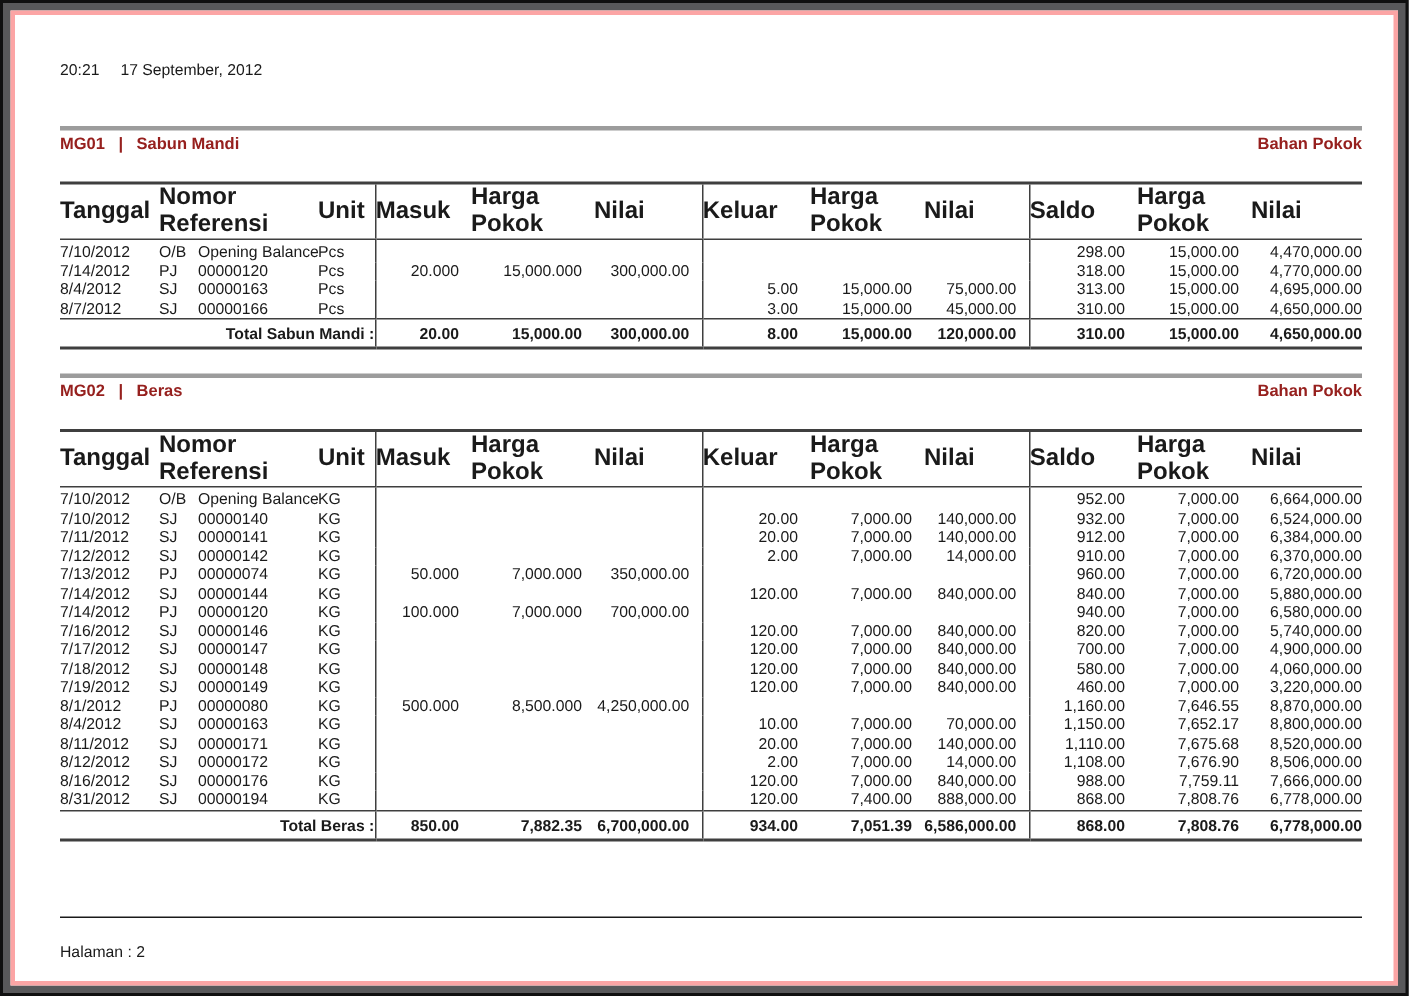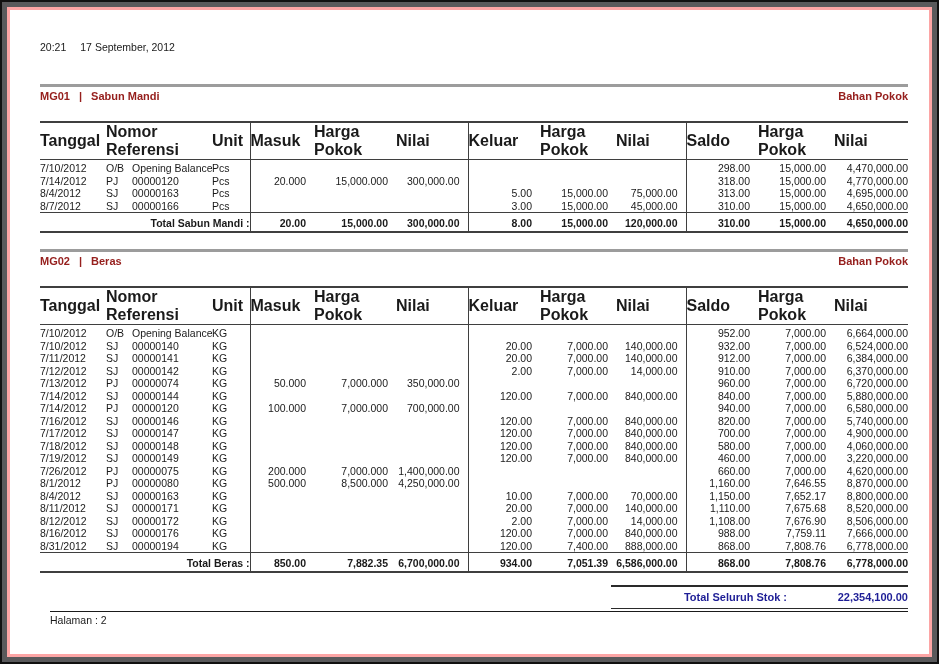--- a/index.html
+++ b/index.html
@@ -52,22 +52,22 @@
   .grand-total{
     margin-top:12px;margin-left:auto;width:297px;
     border-top:2px solid #2a2a2a;border-bottom:1px solid #2a2a2a;
     display:flex;align-items:center;padding:4px 0 5px;
     color:#1e1e96;font-weight:bold;font-size:11px;
   }
   .grand-total .gt-label{width:176px;text-align:right;white-space:pre;}
   .grand-total .gt-value{flex:1;text-align:right;}
 
   .page-footer{
-    position:absolute;left:40px;right:21px;top:601px;
-    border-top:1px solid #1a1a1a;padding-top:2px;
+    position:absolute;left:30px;right:21px;top:601px;
+    border-top:1px solid #1a1a1a;padding-top:17px;
     font-size:10.5px;color:#1a1a1a;
   }
 </style>
 </head>
 <body>
 
 <div class="app">
   <div class="page">
     <div class="content">
 
@@ -390,35 +390,20 @@
                   <td class="num"></td>
                   <td class="num"></td>
                   <td class="num sec">120.00</td>
                   <td class="num">7,000.00</td>
                   <td class="num">840,000.00</td>
                   <td class="num sec">460.00</td>
                   <td class="num">7,000.00</td>
                   <td class="num last">3,220,000.00</td>
                 </tr>
                 <tr>
-                  <td class="">7/26/2012</td>
-                  <td class="pad-l">PJ</td>
-                  <td class="">00000075</td>
-                  <td class="">KG</td>
-                  <td class="num sec">200.000</td>
-                  <td class="num">7,000.000</td>
-                  <td class="num">1,400,000.00</td>
-                  <td class="num sec"></td>
-                  <td class="num"></td>
-                  <td class="num"></td>
-                  <td class="num sec">660.00</td>
-                  <td class="num">7,000.00</td>
-                  <td class="num last">4,620,000.00</td>
-                </tr>
-                <tr>
                   <td class="">8/1/2012</td>
                   <td class="pad-l">PJ</td>
                   <td class="">00000080</td>
                   <td class="">KG</td>
                   <td class="num sec">500.000</td>
                   <td class="num">8,500.000</td>
                   <td class="num">4,250,000.00</td>
                   <td class="num sec"></td>
                   <td class="num"></td>
                   <td class="num"></td>
@@ -513,24 +498,20 @@
                   <td class="num">6,586,000.00</td>
                   <td class="num sec">868.00</td>
                   <td class="num">7,808.76</td>
                   <td class="num last">6,778,000.00</td>
                 </tr>
               </tbody>
             </table>
           </div>
         </div>
 
-      <div class="grand-total">
-        <span class="gt-label">Total Seluruh Stok :</span>
-        <span class="gt-value">22,354,100.00</span>
-      </div>
 
       <div class="page-footer">
         <span>Halaman : 2</span>
       </div>
 
     </div>
   </div>
 </div>
 
 </body></html>

